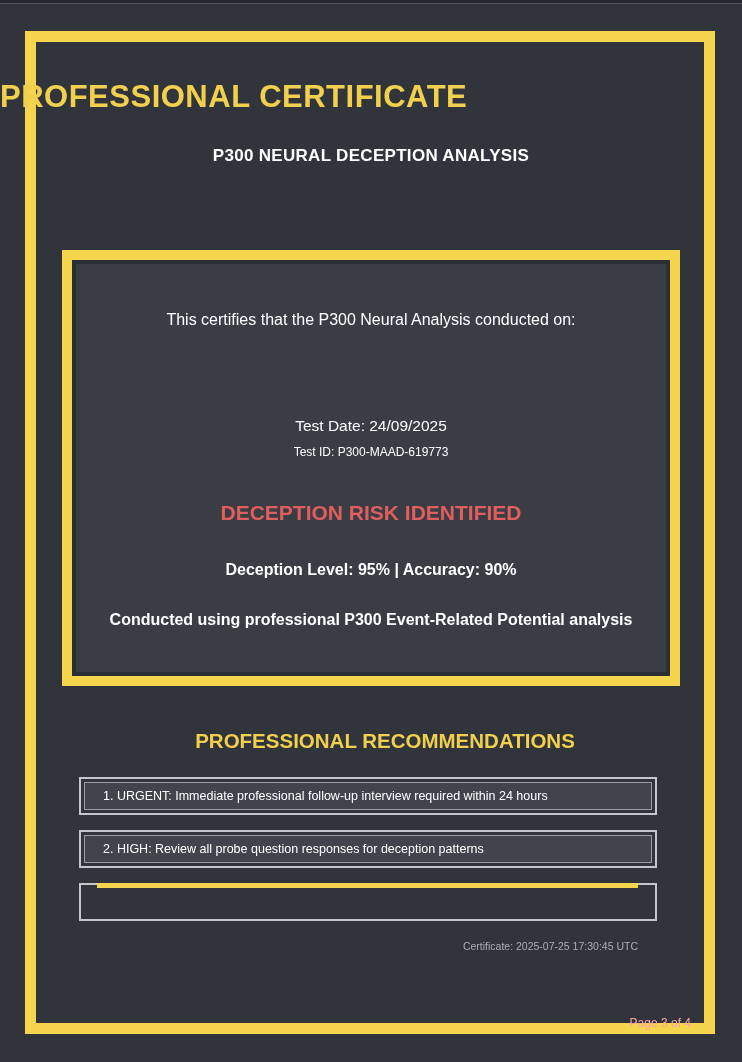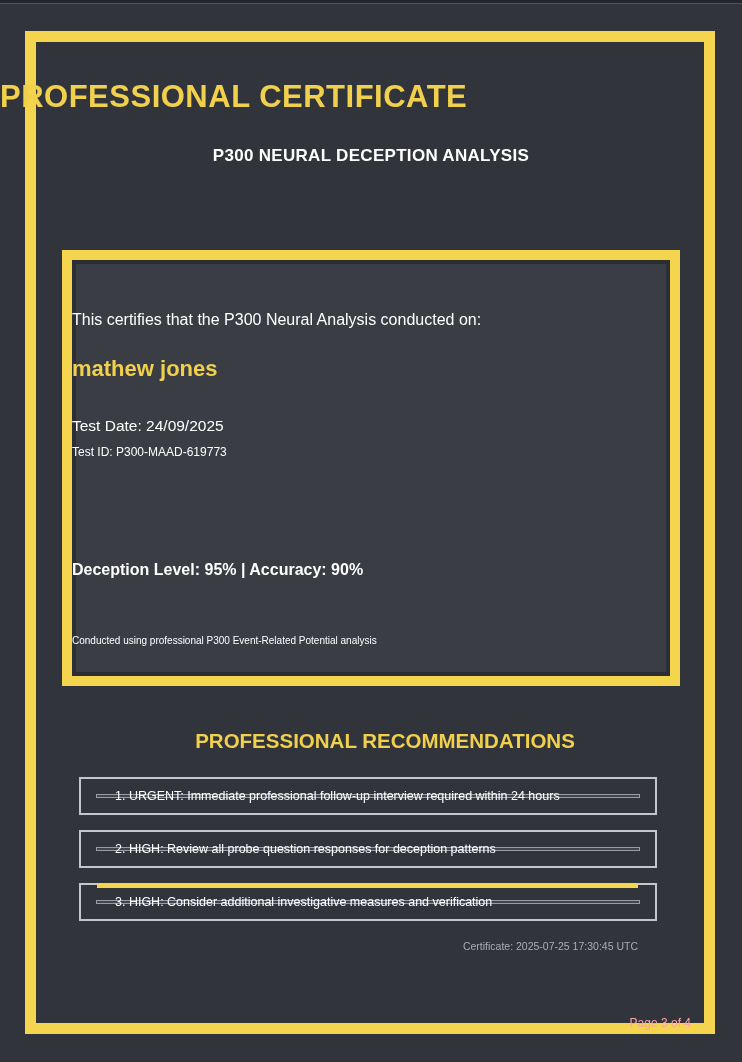--- a/index.html
+++ b/index.html
@@ -38,41 +38,41 @@
   .cert-panel {
     position: absolute; left: 62px; top: 250px;
     width: 618px; height: 436px;
     box-sizing: border-box;
     border: 10px solid #f5d54d;
     background: #3b3d45;
     box-shadow: inset 0 0 0 4px #2c2e35;
   }
   .cert-panel p {
     position: absolute; left: 0; width: 100%;
-    margin: 0; color: #ffffff;
+    margin: 0; text-align: center; color: #ffffff;
   }
   .line-intro   { top: 50px;  font-size: 16px;   line-height: 19px; }
   .line-name    { top: 96px;  font-size: 22px;   line-height: 26px; font-weight: bold; color: #f0d04c !important; }
   .line-date    { top: 157px; font-size: 15.5px; line-height: 18px; }
   .line-id      { top: 183px; font-size: 12px; line-height: 18px; }
   .line-risk    { top: 240px; font-size: 21px;   line-height: 25px; font-weight: bold; color: #e05e5e !important; }
   .line-metrics { top: 300px; font-size: 16px;   line-height: 19px; font-weight: bold; }
-  .line-method  { top: 373px; font-size: 10px; line-height: 15px; font-weight: normal; }
+  .line-method  { top: 352px; font-size: 16px; line-height: 15px; font-weight: bold; }
   .rec-heading {
     position: absolute; top: 716px; left: 0; width: 100%;
     margin: 14px; text-align: center;
     font-size: 20.5px; line-height: 22px; font-weight: bold;
     color: #f0d04c;
   }
   .rec-box {
     position: absolute; left: 79px;
     width: 578px; height: 38px;
     box-sizing: border-box;
     border: 2px solid #c3c6ca;
-    padding: 15px;
+    padding: 3px;
   }
   .rec-box-1 { top: 777px; }
   .rec-box-2 { top: 830px; text-align: center; }
   .rec-box-3 { top: 883px; }
   .rec-box-4 { top: 936px; }
   .rec-inner {
     height: 100%;
     box-sizing: border-box;
     border: 1px solid #999da3;
     background: #42444d;
@@ -103,40 +103,39 @@
 
   <div class="top-strip"></div>
 
   <div class="outer-frame"></div>
 
   <h1 class="title">PROFESSIONAL CERTIFICATE</h1>
   <h2 class="subtitle">P300 NEURAL DECEPTION ANALYSIS</h2>
 
   <div class="cert-panel">
     <p class="line-intro">This certifies that the P300 Neural Analysis conducted on:</p>
-    <p class="line-name">mathew jones</p>
     <p class="line-date">Test Date: 24/09/2025</p>
     <p class="line-id">Test ID: P300-MAAD-619773</p>
+    <p class="line-risk">DECEPTION RISK IDENTIFIED</p>
     <p class="line-metrics">Deception Level: 95% | Accuracy: 90%</p>
     <p class="line-method">Conducted using professional P300 Event-Related Potential analysis</p>
   </div>
 
   <h3 class="rec-heading">PROFESSIONAL RECOMMENDATIONS</h3>
 
   <div class="rec-box rec-box-1">
     <div class="rec-inner">1. URGENT: Immediate professional follow-up interview required within 24 hours</div>
   </div>
 
   <div class="rec-box rec-box-2">
     <div class="rec-inner">2. HIGH: Review all probe question responses for deception patterns</div>
   </div>
 
   <div class="rec-box rec-box-3">
     <div class="rec-highlight"></div>
-    <div class="rec-inner">3. HIGH: Consider additional investigative measures and verification</div>
   </div>
 
 
   <div class="cert-ts">Certificate: 2025-07-25 17:30:45 UTC</div>
 
   <div class="page-num">Page 3 of 4</div>
 
 </div>
 
 </body></html>

